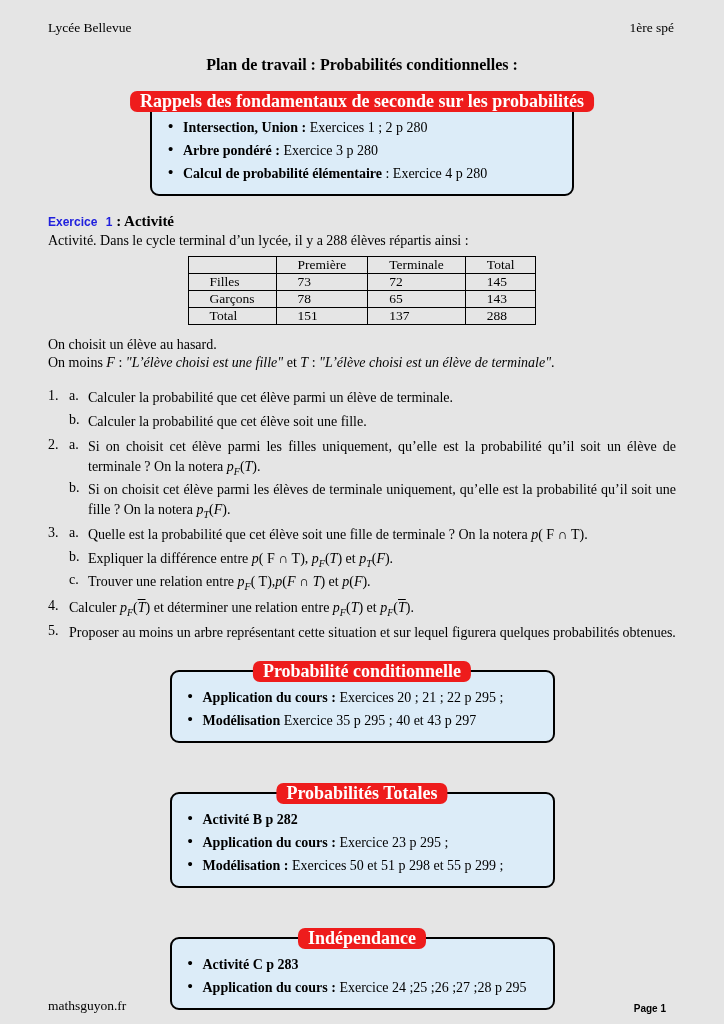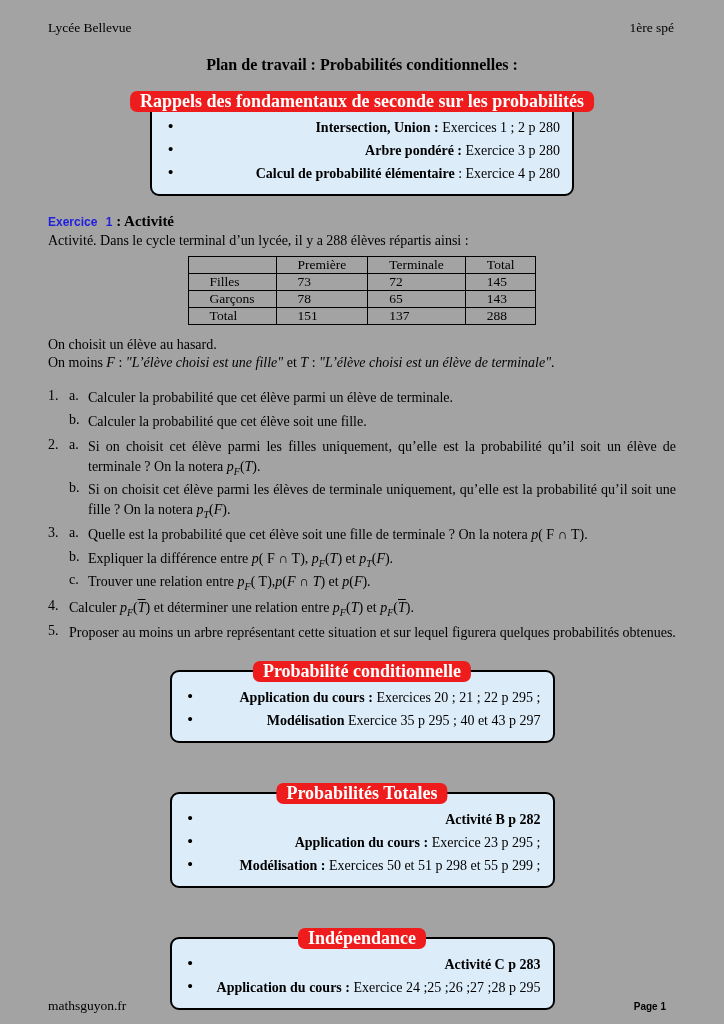--- a/index.html
+++ b/index.html
@@ -1,35 +1,35 @@
 <!DOCTYPE html>
 <html lang="fr"><head>
 <meta charset="utf-8">
 <style>
   * { box-sizing: border-box; }
   html,body { margin:0; padding:0; background:#ffffff; }
   .page {
     position:relative; width:724px; height:1024px; margin:0 auto;
-    background:#a3a3a3; color:#000;
+    background:#e5e5e5; color:#000;
     font-family:"Liberation Serif", "DejaVu Serif", serif;
     font-size:14px; overflow:hidden;
   }
 
   .header { display:flex; justify-content:space-between; padding:20px 50px 0 48px; font-size:13.5px; }
 
   .title { margin:20px 0 0; text-align:center; font-weight:bold; font-size:16px; }
 
   
   .rbox { position:relative; background:#dcecf8; border:2px solid #000; border-radius:9px; }
   .badge {
     position:absolute; top:-11px; left:50%; transform:translateX(-50%);
     background:#ee1c1c; color:#ffffff; font-weight:bold; font-size:18px;
     line-height:18px; padding:1px 10px 2px; border-radius:7px; white-space:nowrap;
   }
-  .rbox ul { list-style:none; margin:0; padding:12px 12px 7px 14px;text-align:right; }
+  .rbox ul { list-style:none; margin:0; padding:12px 12px 7px 14px; }
   .rbox li { position:relative; padding-left:17px; font-size:14px; line-height:19px; margin:4px 0; }
   .rbox li::before { content:"\2022"; position:absolute; left:2px; top:-1px; font-weight:bold; font-size:15px; }
   .rbox .bold { font-weight:bold; }
 
   .recall-box { width:424px; margin:26px auto 0; }
   .plan-box   { width:385px; margin:49px auto 0; }
   .plan-box-first { margin-top:27px; }
 
   .exercise-heading { margin:17px 48px 0; }
   .ex-label {
@@ -55,21 +55,21 @@
   .qletter { flex:none; width:19px; }
   .qtext { flex:1; text-align:justify; line-height:19.5px; }
 
   
   .mi  { font-style:italic; }
   .mol { font-style:italic; text-decoration:overline; }
   sub.msub { font-style:italic; font-size:10px; line-height:0; }
 
   .footer {
     position:absolute; left:48px; right:58px; bottom:10px;
-    display:flex; justify-content:space-between; align-items:center;
+    display:flex; justify-content:space-between; align-items:flex-end;
   }
   .footer-left { font-size:13.5px; }
   .footer-right { font-family:"Liberation Sans", sans-serif; font-weight:bold; font-size:10px; }
 </style>
 </head>
 <body>
 
 <div class="page">
 
   <div class="header">

